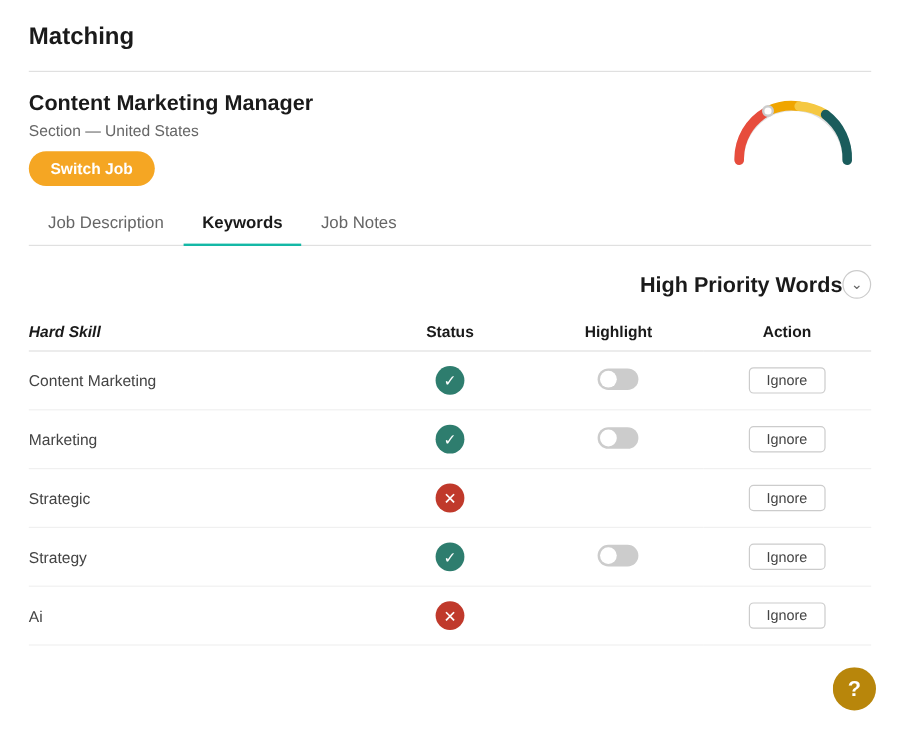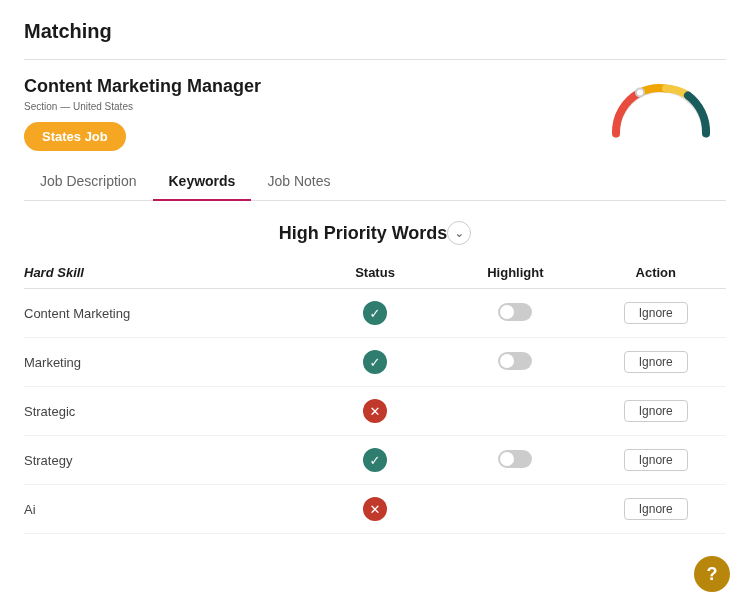--- a/index.html
+++ b/index.html
@@ -39,21 +39,21 @@
     .job-info { flex: 1; }
 
     .job-title {
       font-size: 18px;
       font-weight: 700;
       color: #1a1a1a;
       margin-bottom: 4px;
     }
 
     .job-location {
-      font-size: 10px;
+      font-size: 13px;
       color: #666;
       margin-bottom: 10px;
     }
 
     .switch-job-btn {
       background: #f5a623;
       color: #fff;
       border: none;
       border-radius: 20px;
       padding: 7px 18px;
@@ -111,27 +111,27 @@
       font-size: 14px;
       color: #666;
       cursor: pointer;
       border-bottom: 2px solid transparent;
       margin-bottom: -1px;
     }
 
     .tab-item.active {
       color: #1a1a1a;
       font-weight: 700;
-      border-bottom: 2px solid #be185d;
+      border-bottom: 2px solid #14b8a6;
     }
 
     
     .section-header {
       display: flex;
-      justify-content: center;
+      justify-content: flex-end;
       align-items: center;
       margin-bottom: 12px;
     }
 
     .section-title {
       font-size: 18px;
       font-weight: 700;
       color: #1a1a1a;
     }
 
@@ -271,21 +271,21 @@
 
 <div class="page-container">
 
   <h1 class="page-title">Matching</h1>
   <hr class="divider">
 
   <div class="job-header">
     <div class="job-info">
       <div class="job-title">Content Marketing Manager</div>
       <div class="job-location">Section — United States</div>
-      <button class="switch-job-btn">States Job</button>
+      <button class="switch-job-btn">Switch Job</button>
     </div>
 
     <div class="gauge-container">
       <div class="gauge-wrapper">
         <svg class="gauge-svg" viewBox="0 0 110 60">
 
           <path d="M10,55 A45,45 0 0,1 100,55" fill="none" stroke="#e0e0e0" stroke-width="8" stroke-linecap="round"></path>
 
           <path d="M10,55 A45,45 0 0,1 34,14" fill="none" stroke="#e74c3c" stroke-width="8" stroke-linecap="round"></path>
 

